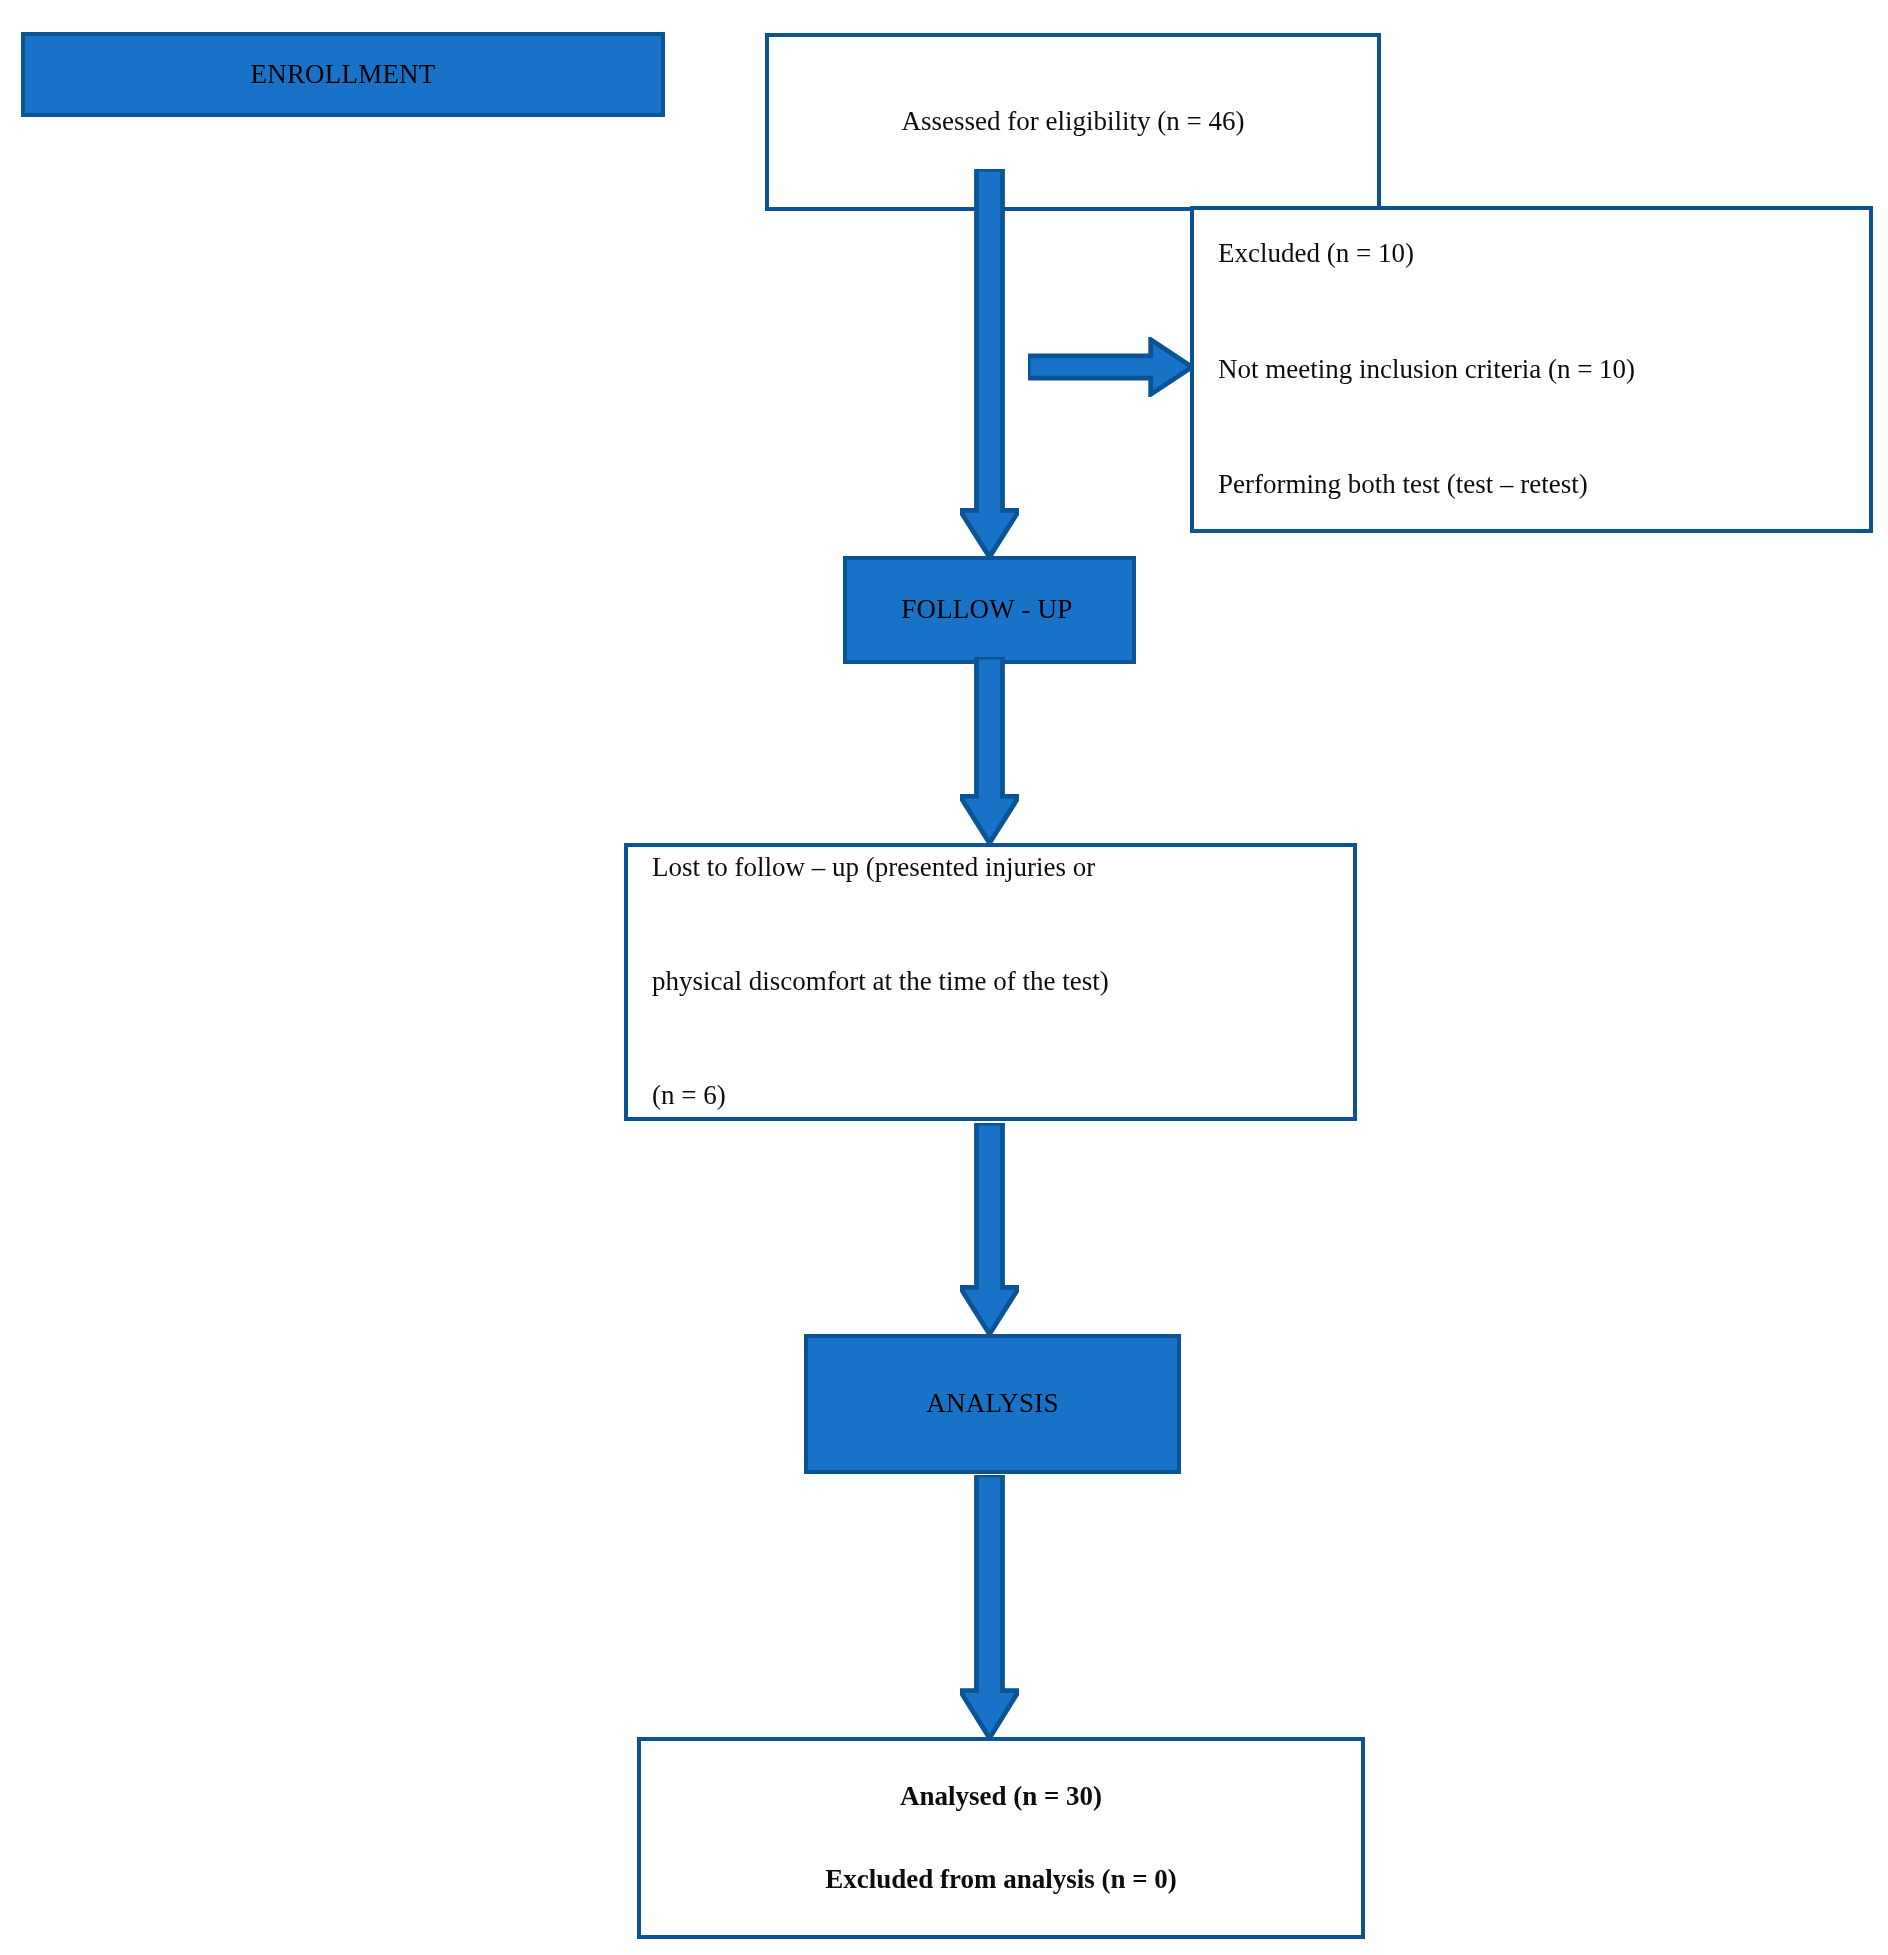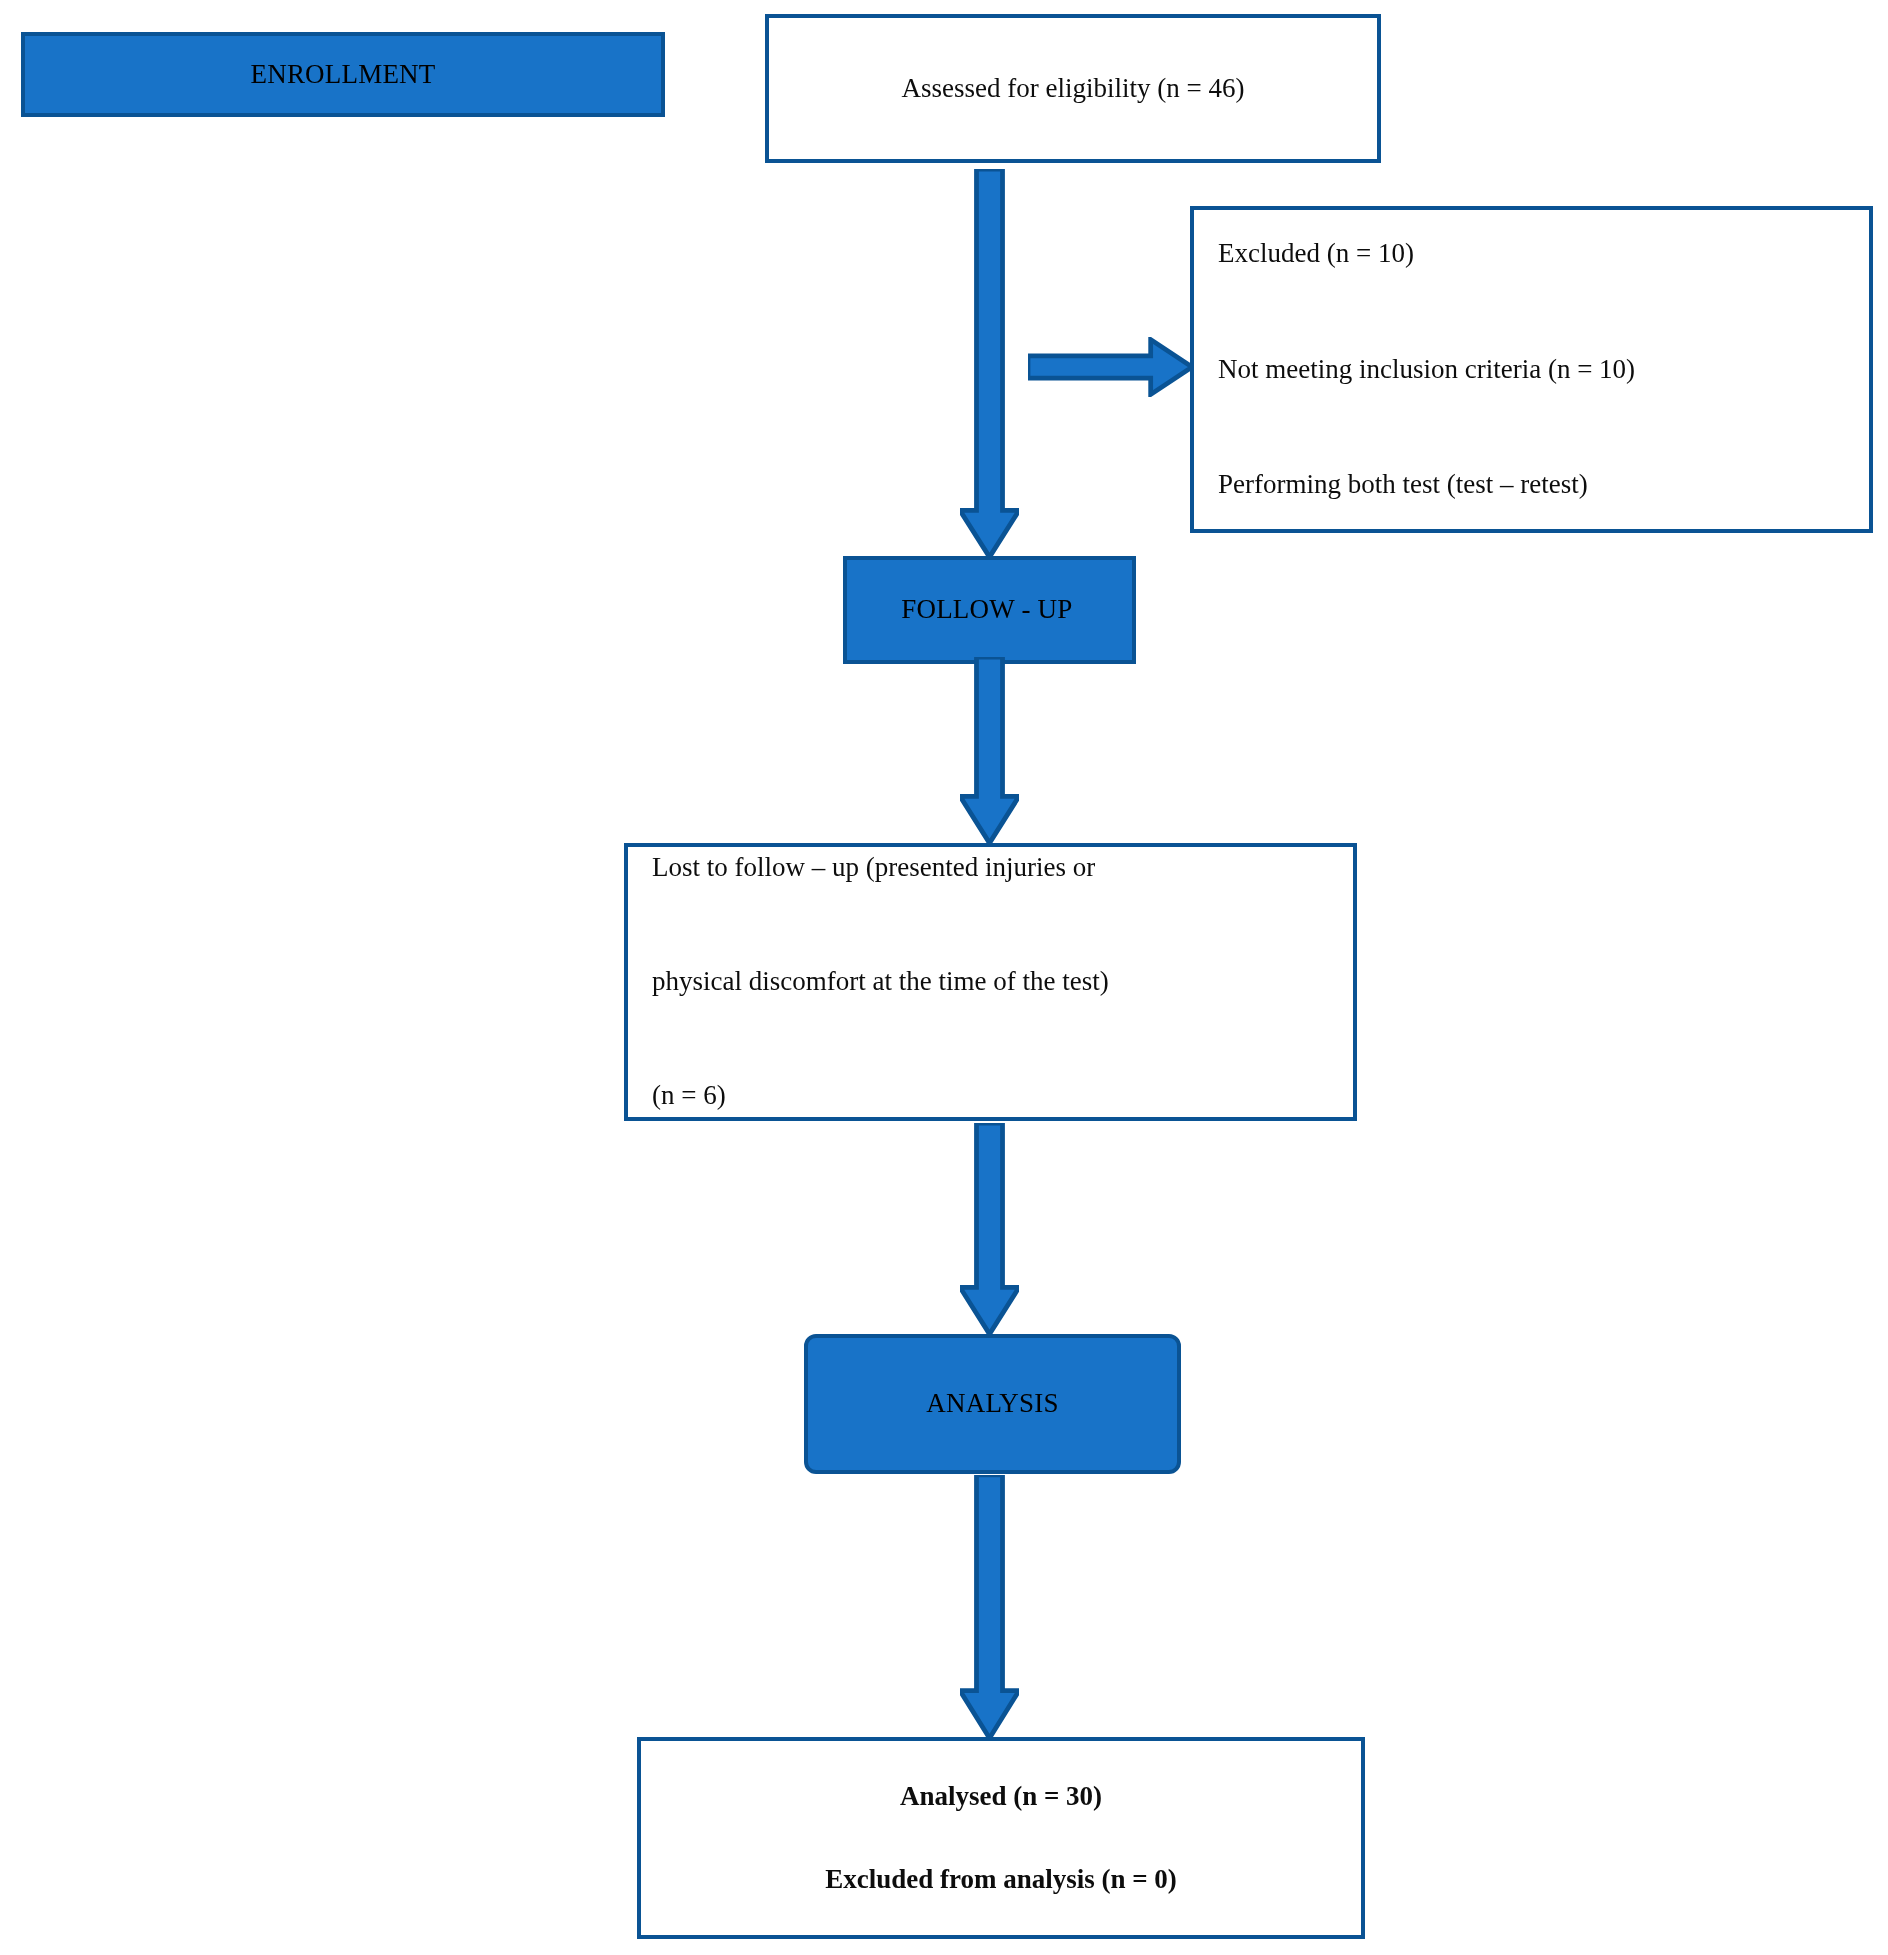--- a/index.html
+++ b/index.html
@@ -78,21 +78,21 @@
 </style>
 </head>
 <body>
 
 <div id="canvas">
 
   <div class="node filled align-center pad-ctr" style="left:21px; top:32px; width:644px; height:85px;">
     <span class="node-text">ENROLLMENT</span>
   </div>
 
-  <div class="node outlined align-center pad-ctr" style="left:765px; top:14px; width:616px; height:149px;">
+  <div class="node outlined align-center pad-ctr" style="left:765px; top:33px; width:616px; height:178px;">
     <span class="node-text">Assessed for eligibility (n = 46)</span>
   </div>
 
   <div class="arrow" style="left:960px; top:169px; width:59px; height:389px;">
     <svg viewBox="0 0 136 900" preserveAspectRatio="none">
       <polygon points="38,0 98,0 98,790 136,790 68,898 0,790 38,790" fill="#1873C8" stroke="#0A5394" stroke-width="11"></polygon>
     </svg>
   </div>
 
   <div class="arrow" style="left:1028px; top:337px; width:165px; height:60px;">
@@ -122,21 +122,21 @@
     <span class="node-text">physical discomfort at the time of the test)</span>
     <span class="node-text">(n = 6)</span>
   </div>
 
   <div class="arrow" style="left:960px; top:1123px; width:59px; height:212px;">
     <svg viewBox="0 0 136 490" preserveAspectRatio="none">
       <polygon points="38,0 98,0 98,380 136,380 68,488 0,380 38,380" fill="#1873C8" stroke="#0A5394" stroke-width="11"></polygon>
     </svg>
   </div>
 
-  <div class="node filled align-center pad-ctr" style="left:804px; top:1334px; width:377px; height:140px;border-radius:12px;">
+  <div class="node filled align-center pad-ctr" style="left:804px; top:1334px; width:377px; height:140px;">
     <span class="node-text">ANALYSIS</span>
   </div>
 
   <div class="arrow" style="left:960px; top:1475px; width:59px; height:264px;">
     <svg viewBox="0 0 136 612" preserveAspectRatio="none">
       <polygon points="38,0 98,0 98,500 136,500 68,610 0,500 38,500" fill="#1873C8" stroke="#0A5394" stroke-width="11"></polygon>
     </svg>
   </div>
 
   <div class="node outlined align-center pad-ctr lines-wide" style="left:637px; top:1737px; width:728px; height:202px;">

